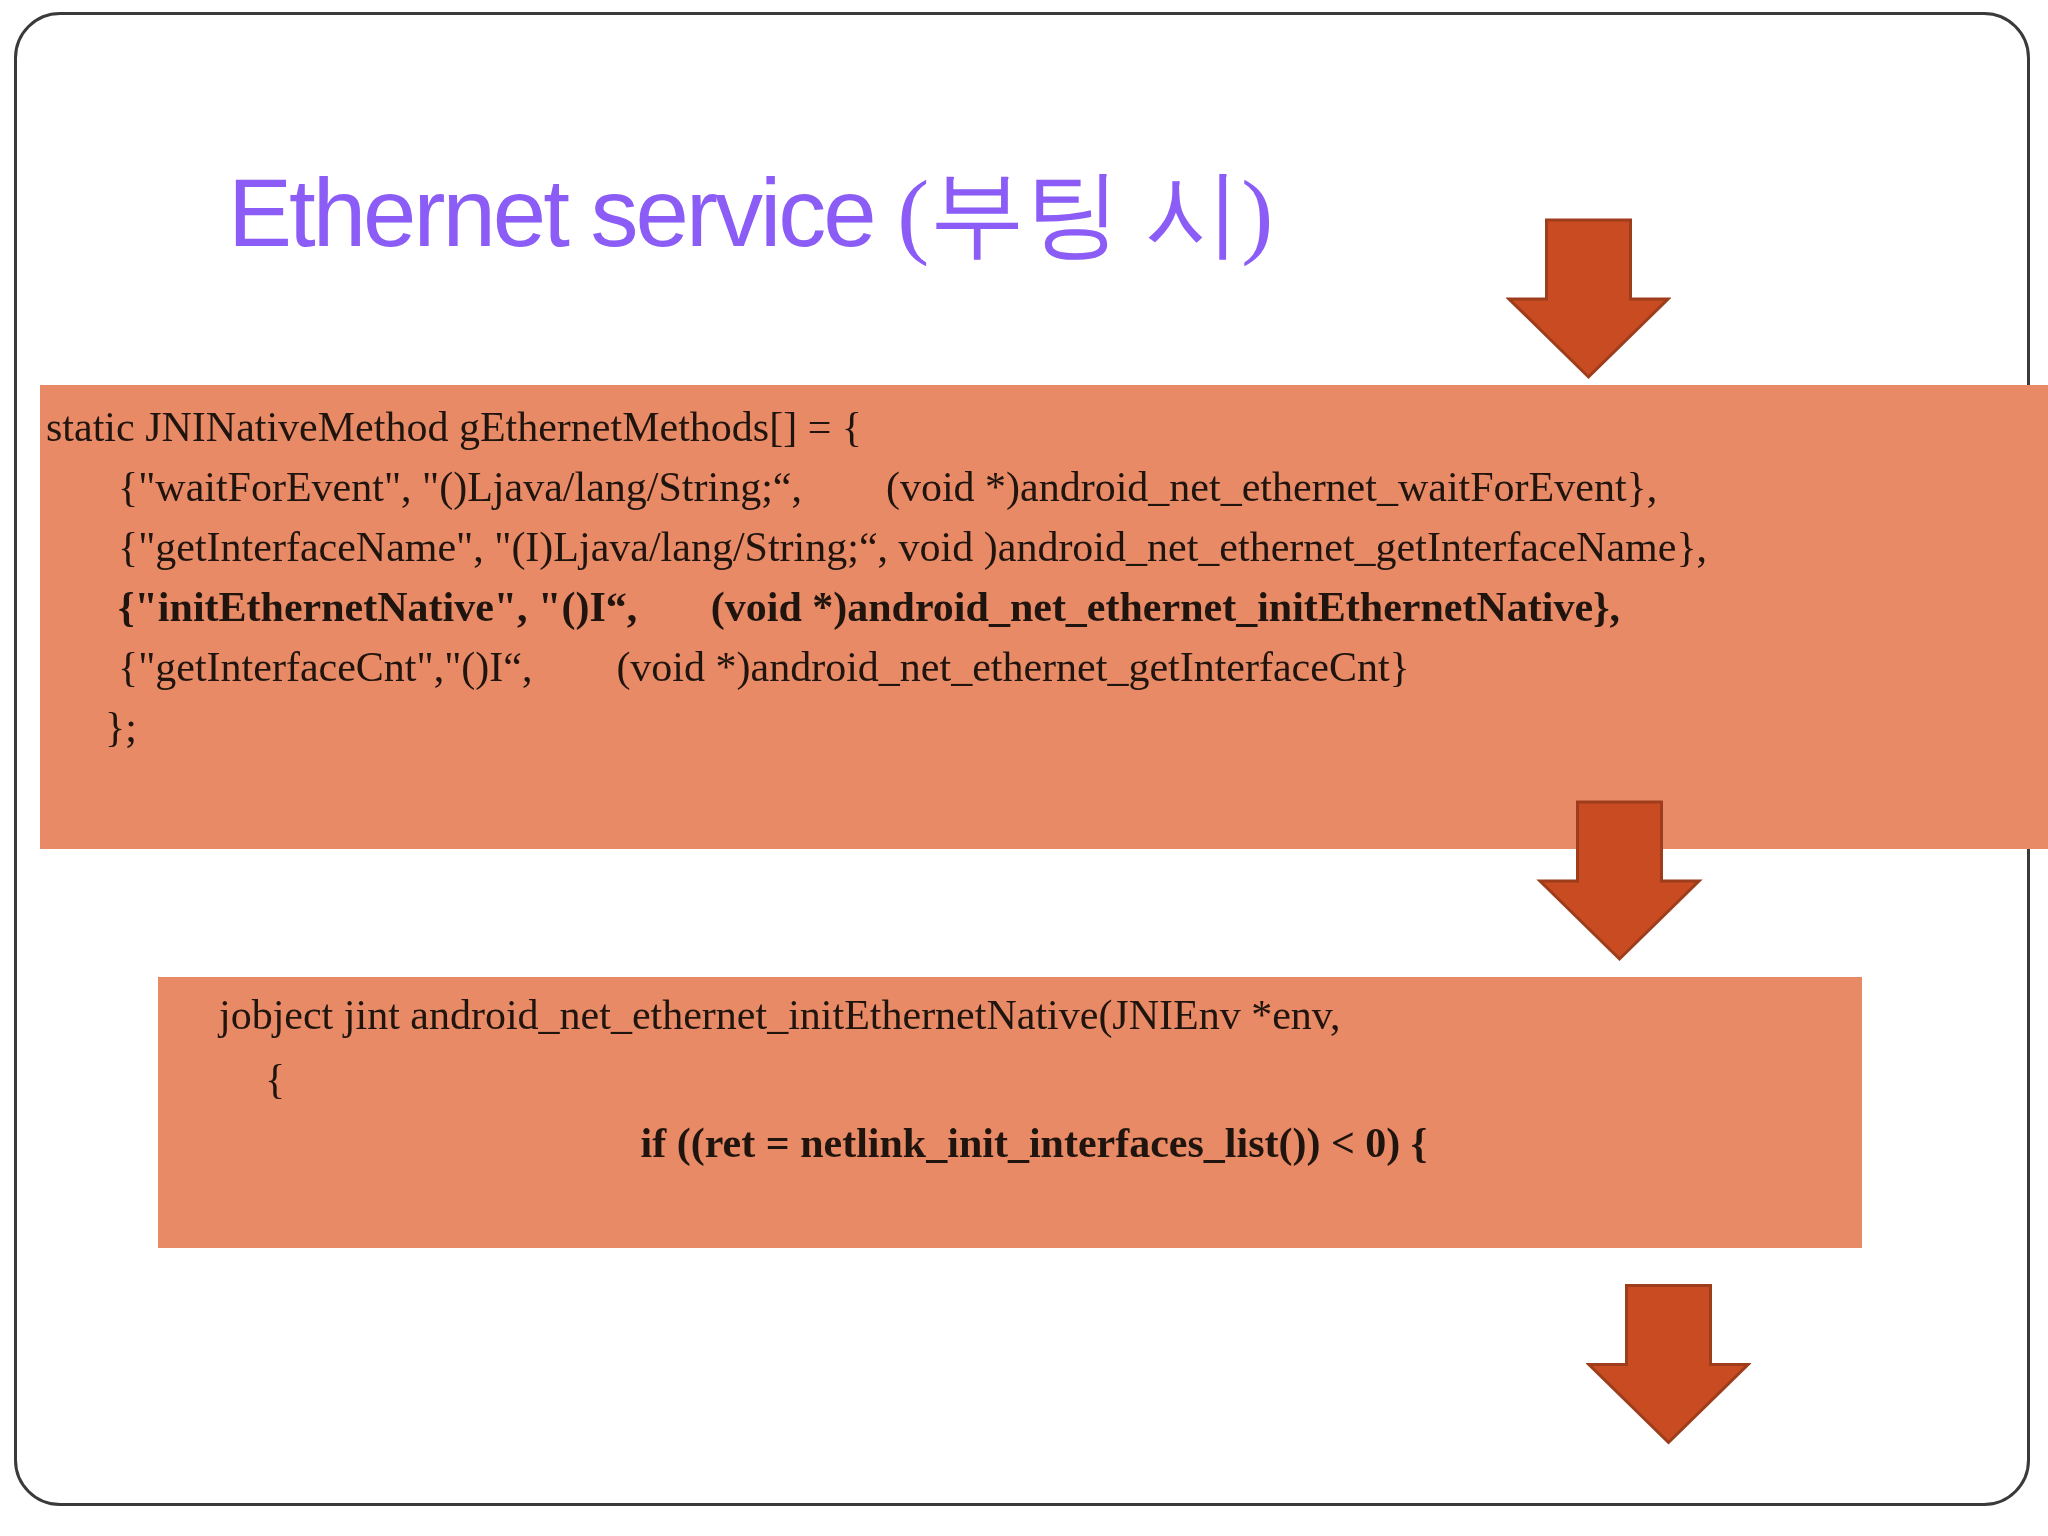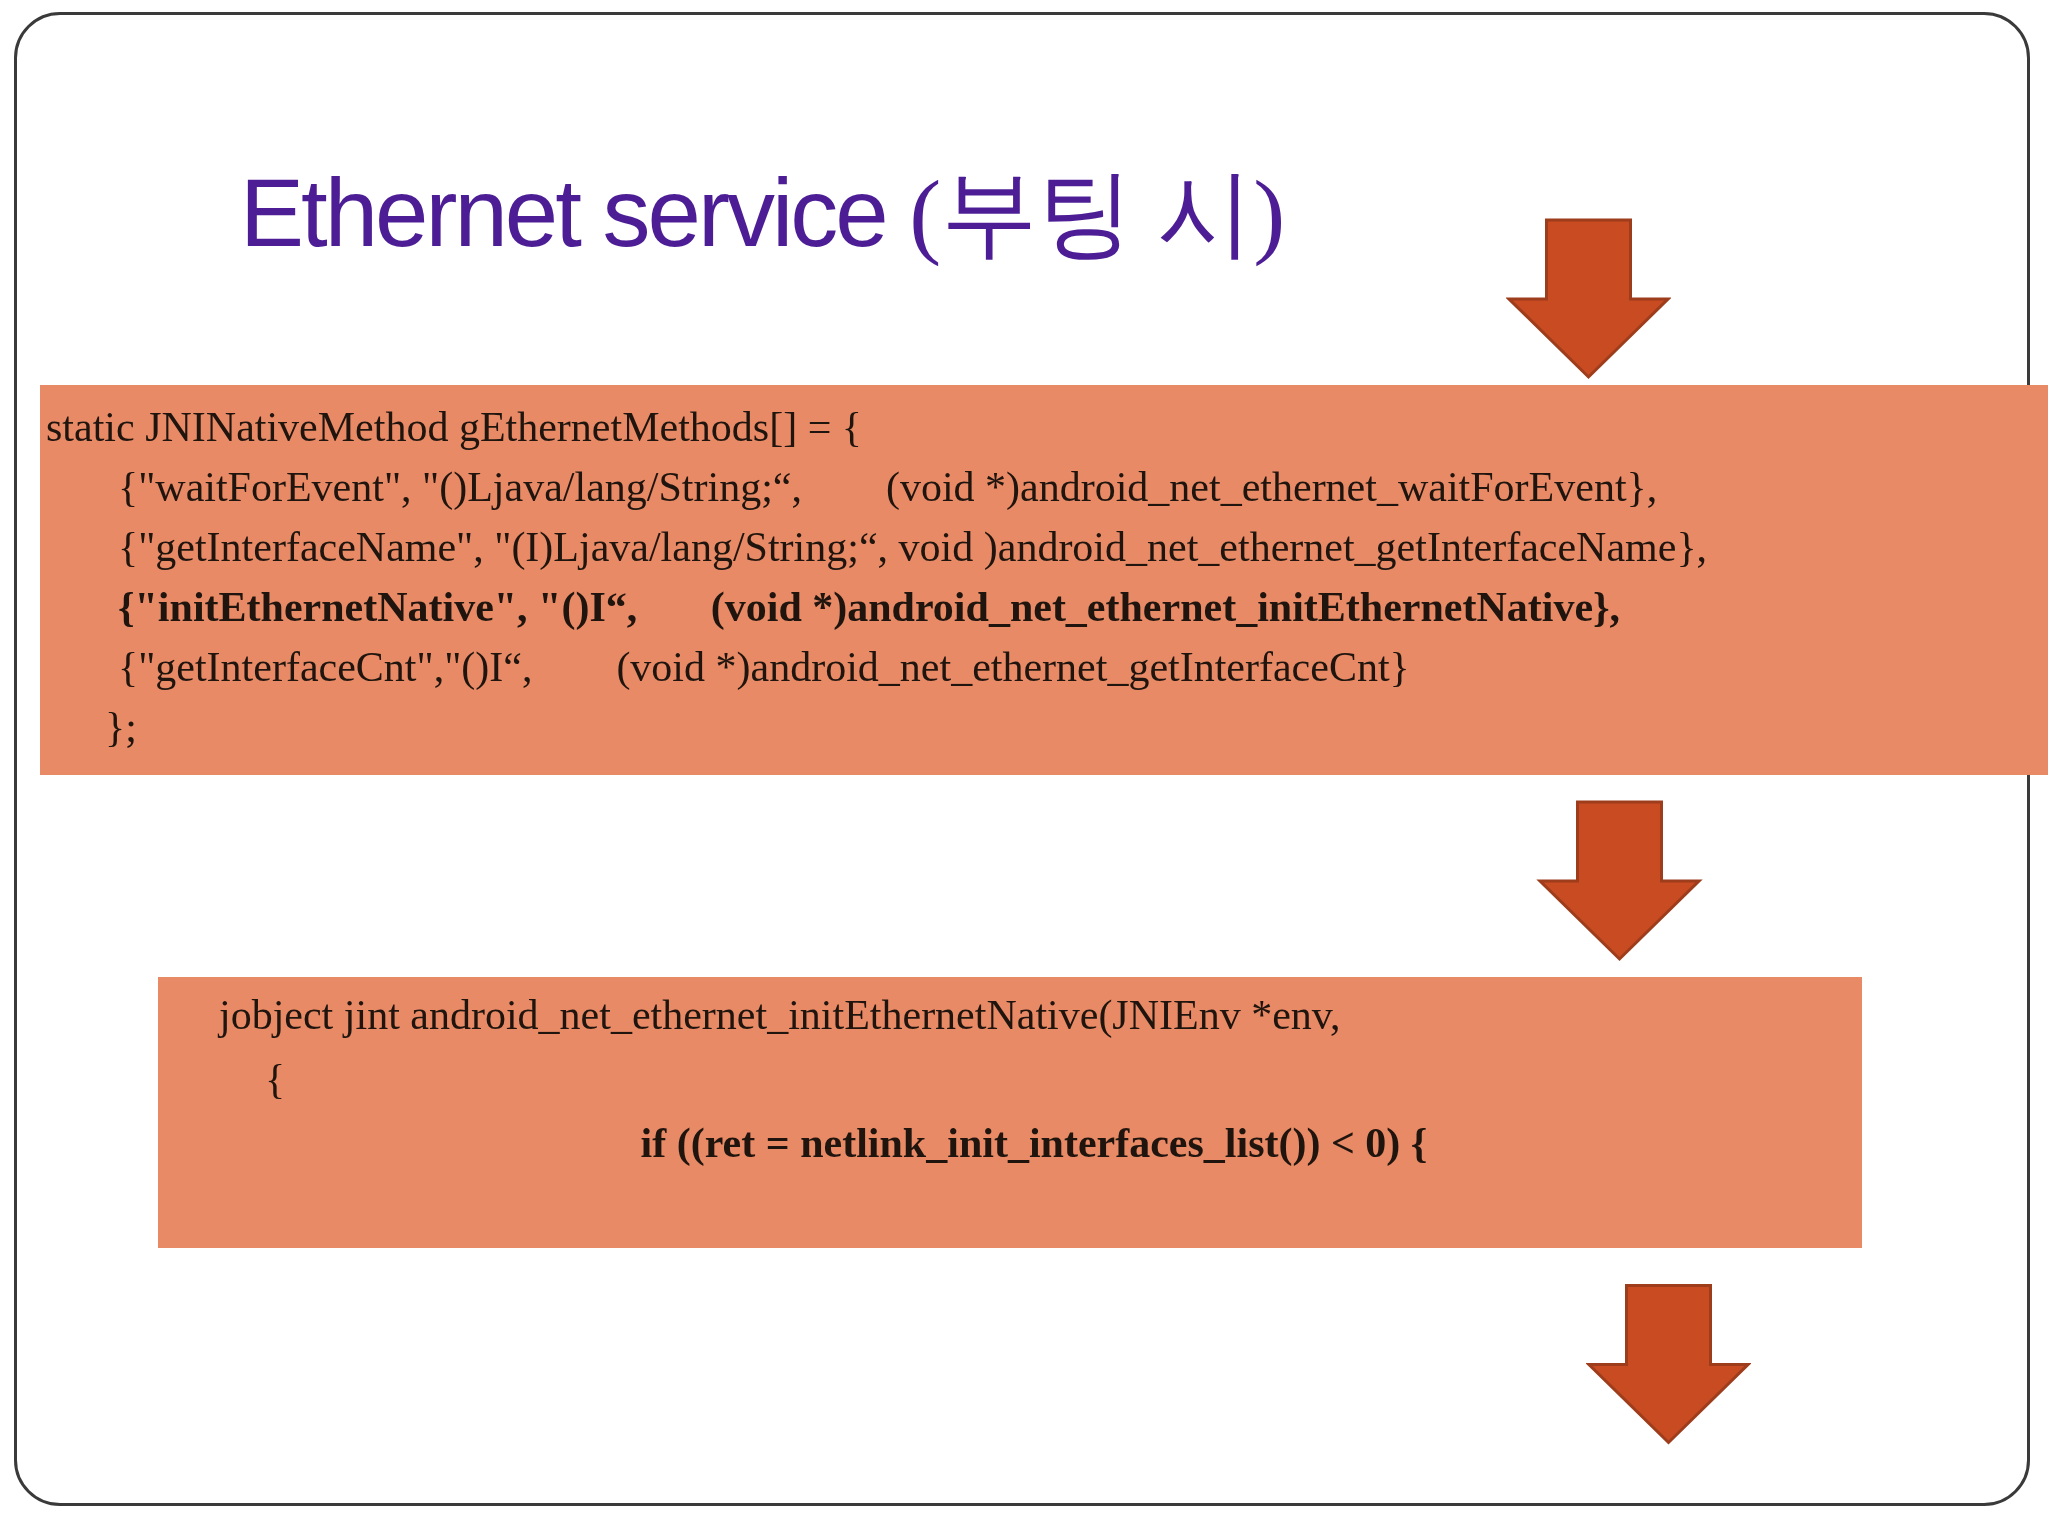--- a/index.html
+++ b/index.html
@@ -6,37 +6,37 @@
   body{
     width:2048px;height:1536px;position:relative;background:#ffffff;
     overflow:hidden;font-family:"Liberation Serif", serif;
   }
   .slide-border{
     position:absolute;left:14px;top:12px;width:2016px;height:1494px;
     border:3px solid #3a3a3a;border-radius:46px;background:transparent;
     box-sizing:border-box;z-index:1;
   }
   .title{
-    position:absolute;left:240px;top:150px;z-index:2;
-    color:#4c1d95;white-space:nowrap;
+    position:absolute;left:228px;top:150px;z-index:2;
+    color:#8b5cf6;white-space:nowrap;
   }
   .title .latin{
     font-family:"Liberation Sans", sans-serif;
     font-size:96px;letter-spacing:-3px;font-weight:400;
   }
   .title .korean{
     font-family:"Liberation Serif", serif;
     font-size:96px;font-weight:400;
   }
   .code-block{
     position:absolute;background:#e88a66;z-index:3;
     color:#1f150e;
   }
   .block1{
-    left:40px;top:385px;width:2008px;height:390px;
+    left:40px;top:385px;width:2008px;height:464px;
     padding-top:12px;box-sizing:border-box;
   }
   .block2{
     left:158px;top:977px;width:1704px;height:271px;
     padding-top:6px;box-sizing:border-box;
   }
   .cl{
     font-size:42px;line-height:60px;white-space:pre;
     font-family:"Liberation Serif", serif;
   }

